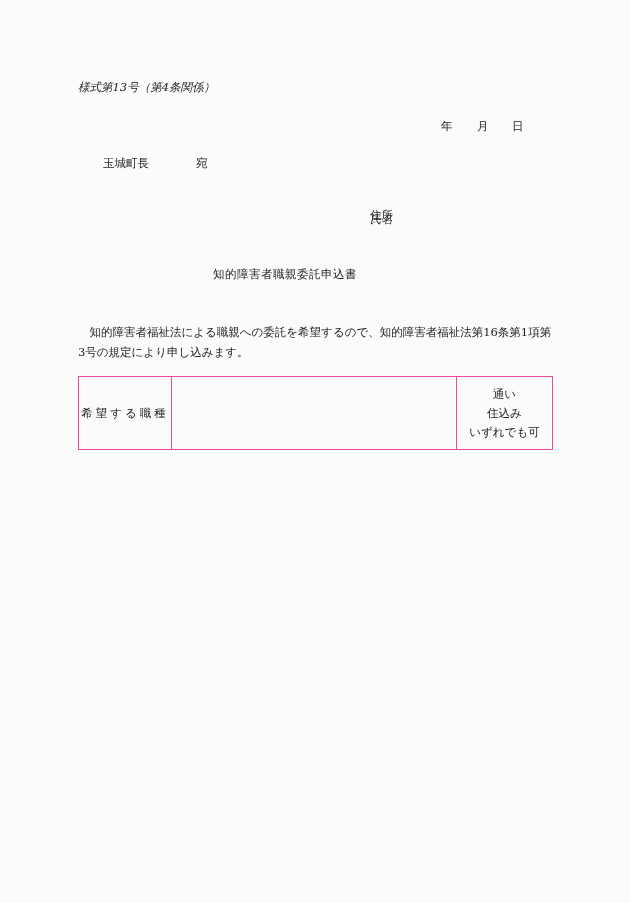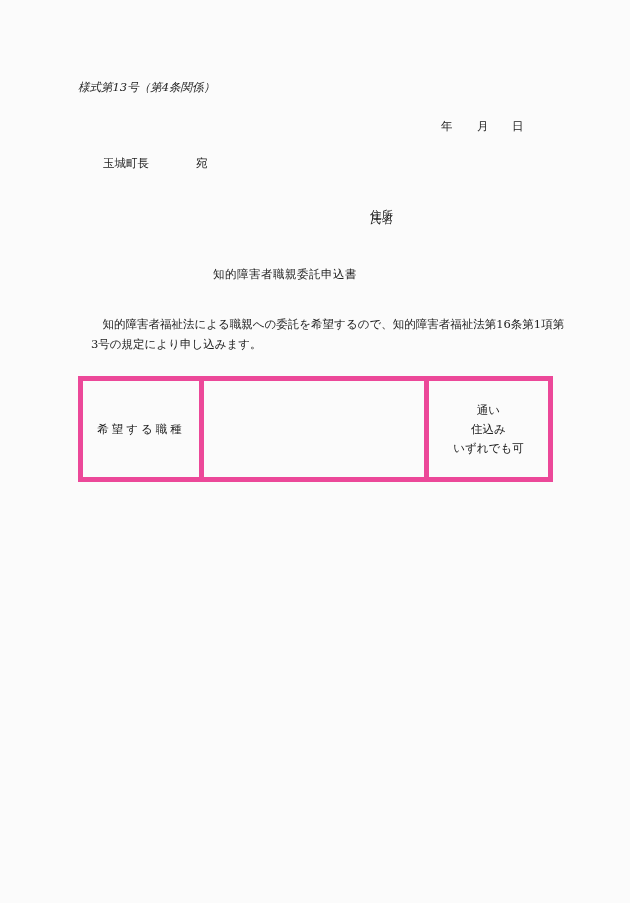--- a/index.html
+++ b/index.html
@@ -9,26 +9,26 @@
     font-size: 11.5px; overflow: hidden;
   }
   .abs { position: absolute; white-space: nowrap; }
   .form-no { left: 78px; top: 80px; font-style: italic; }
   .date { top: 119px; }
   .addressee { left: 103px; top: 156px; }
   .ate { left: 196px; top: 156px; }
   .addr-label { left: 370px; top: 193px; margin-top: 15px; }
   .name-label { left: 370px; top: 212px; font-style: italic; }
   .title { left: 0; width: 570px; text-align: center; top: 267px; letter-spacing: 0.5px; }
-  .body-text { left: 78px; top: 314px; width: 476px; line-height: 20px; white-space: normal; margin-left: 13px; }
+  .body-text { left: 78px; top: 322px; width: 476px; line-height: 20px; white-space: normal; }
   table.form {
     position: absolute; left: 78px; top: 376px; width: 475px;
     border-collapse: collapse;
   }
-  table.form td { border: 5px solid #ec4899; padding: 12px; vertical-align: middle; }
+  table.form td { border: 1px solid #ec4899; padding: 0; vertical-align: middle; }
   .c1 { width: 92px; text-align: center; }
   .c3 { width: 95px; text-align: center; line-height: 19px; }
   .row1 td { height: 72px; }
   .row2 td { height: 310px; }
   .spaced-small { letter-spacing: 3px; }
   .spaced-big { letter-spacing: 13px; padding-left: 10px; }
 </style>
 </head>
 <body>
 

